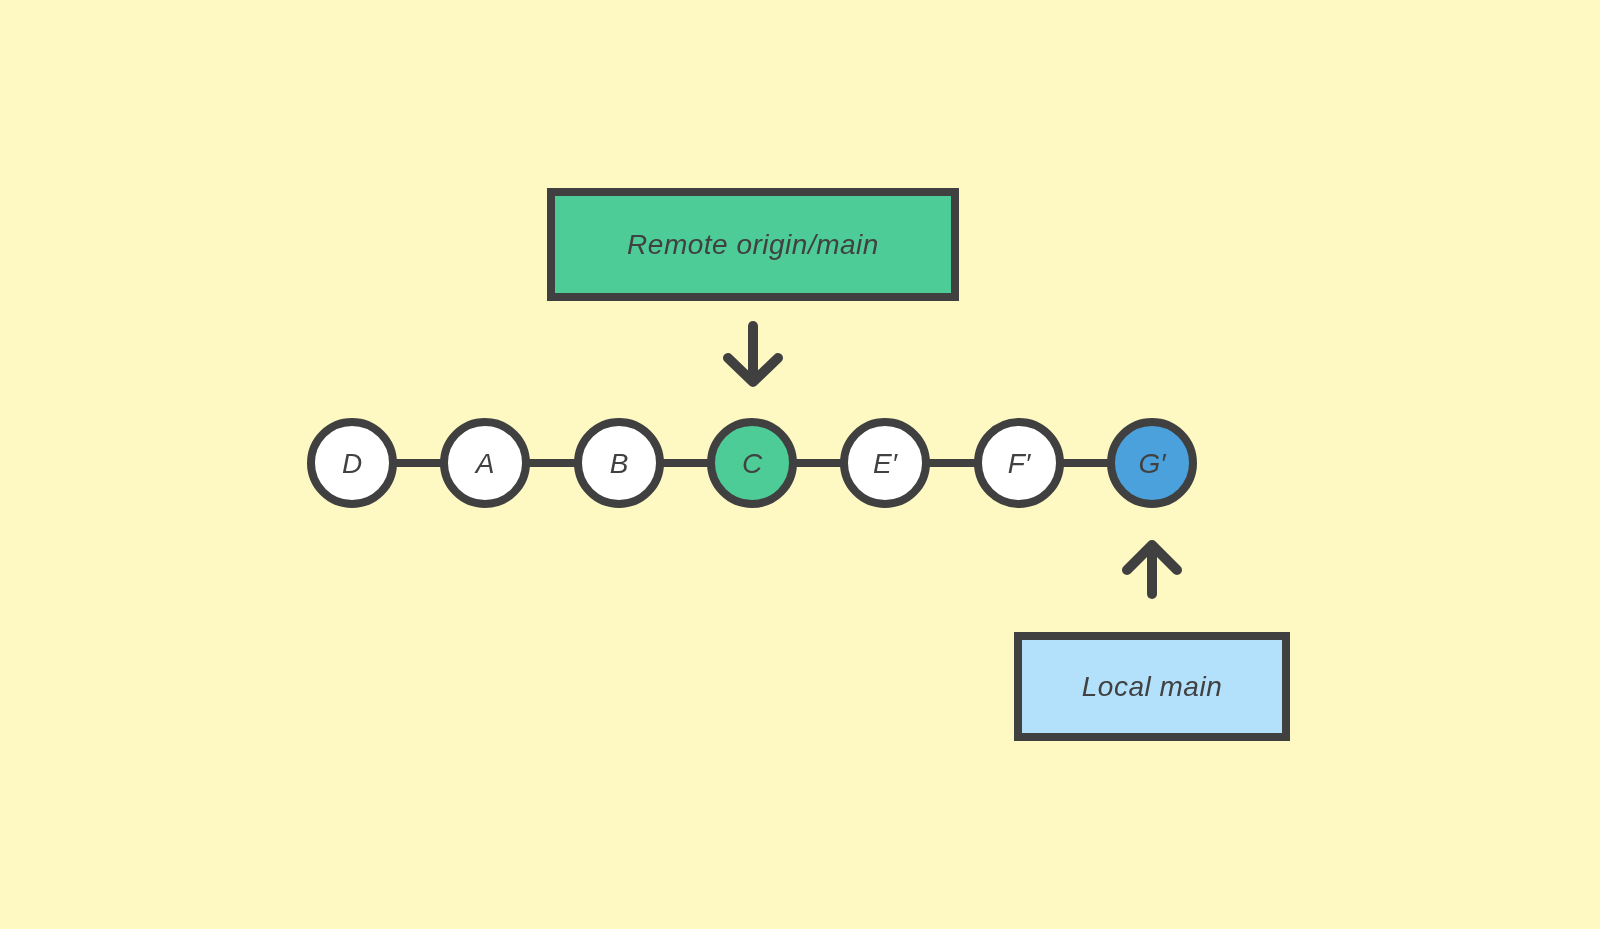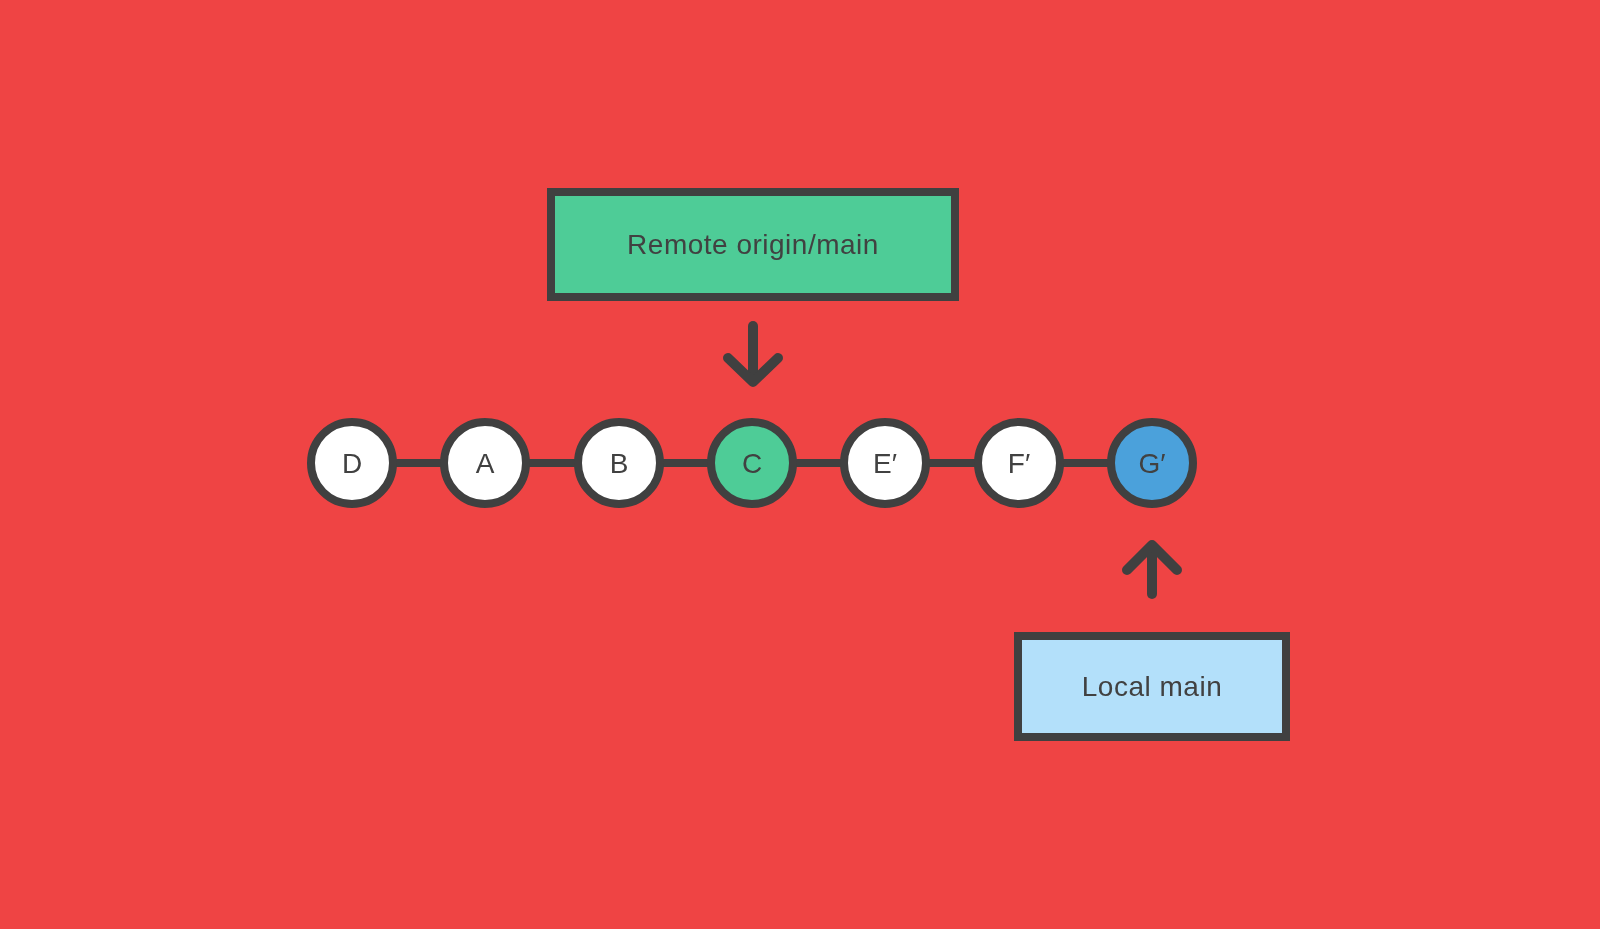--- a/index.html
+++ b/index.html
@@ -4,22 +4,23 @@
 <style>
   html, body {
     margin: 0;
     padding: 0;
     background: #ffffff;
   }
   .stage {
     position: relative;
     width: 1600px;
     height: 929px;
-    background: #ef4444;
+    background: #fef9c3;
     overflow: hidden;
+    font-style: italic;
   }
   svg.diagram {
     position: absolute;
     left: 0;
     top: 0;
     width: 1600px;
     height: 929px;
     display: block;
   }
   svg.diagram text {

